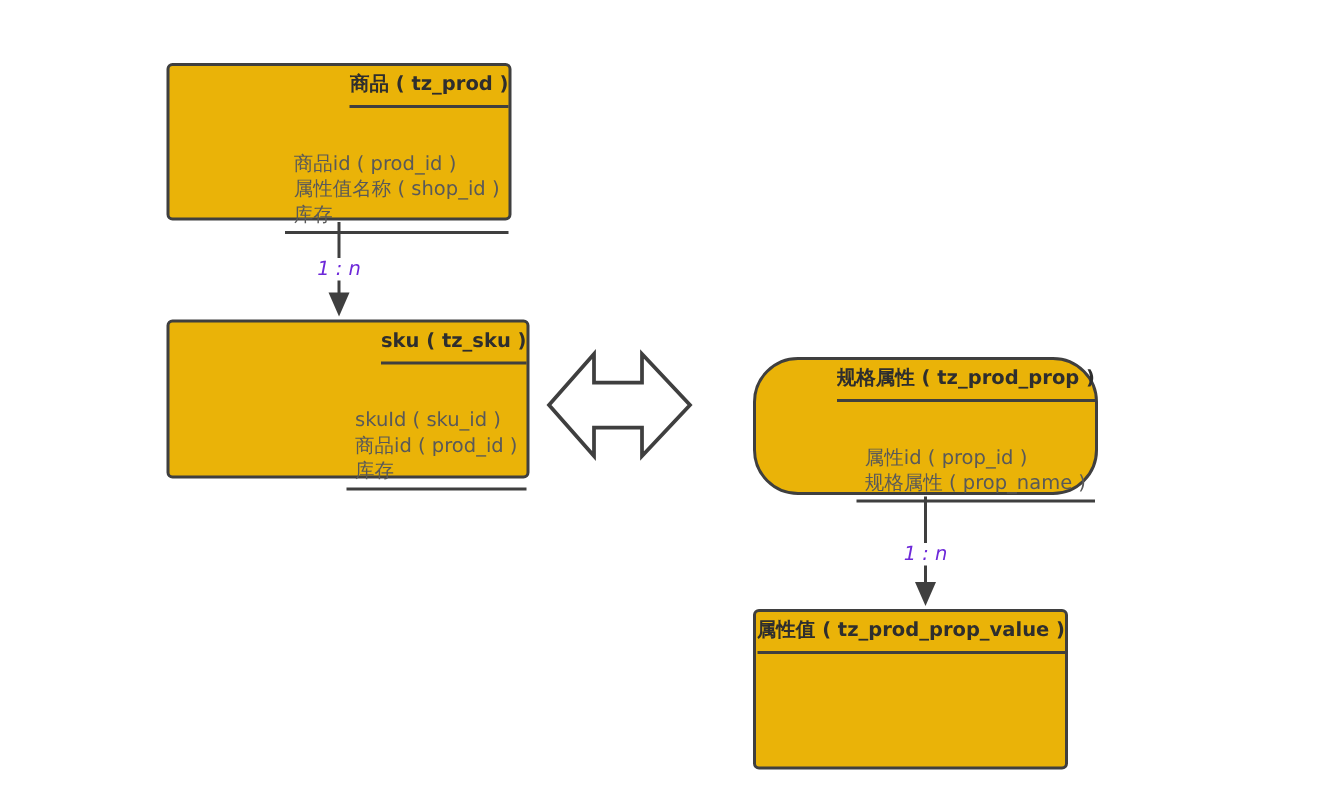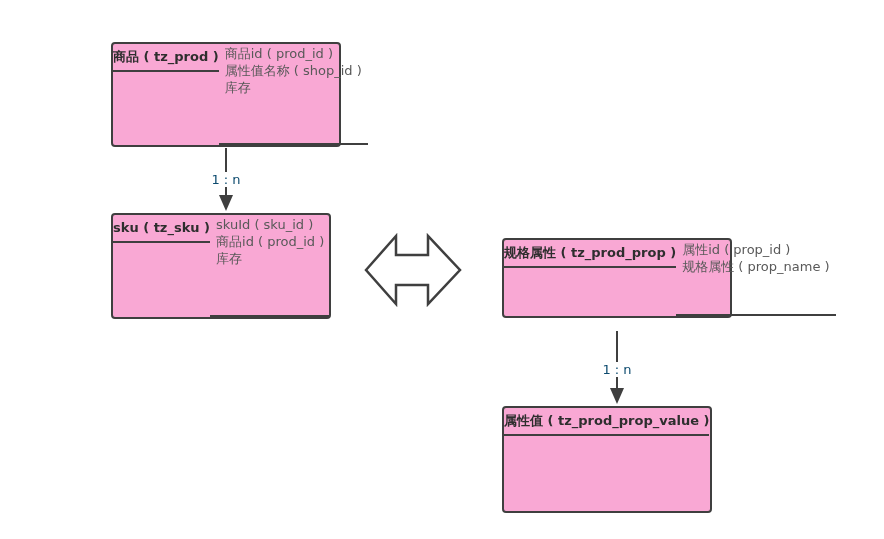--- a/index.html
+++ b/index.html
@@ -9,65 +9,68 @@
     height: 539px;
     background: #ffffff;
     overflow: hidden;
     font-family: "DejaVu Sans", "Liberation Sans", sans-serif;
   }
   svg.overlay { position: absolute; left: 0; top: 0; }
 
   .etable {
     position: absolute;
     display: flex;
-    flex-direction: row;
+    flex-direction: column;
     box-sizing: border-box;
-    background: #f9a8d4;
+    background: #eab308;
     border: 2px solid #3f3f3f;
     border-radius: 4px;
+    align-items: flex-end;
   }
   .etable .hdr {
     flex: 0 0 auto;
     height: 26px;
     line-height: 26px;
     text-align: center;
     font-size: 13px;
     font-weight: bold;
     color: #2e2e2e;
     border-bottom: 2px solid #3f3f3f;
     white-space: nowrap;
     overflow: hidden;
   }
   .etable .flds {
     flex: 0 0 auto;
     border-bottom: 2px solid #3f3f3f;
     padding: 1px 6px 2px 6px;
+    margin-top: 28px;
   }
   .etable .fld {
     font-size: 13px;
     line-height: 17px;
     color: #595959;
     white-space: nowrap;
   }
   .etable .empty { flex: 1 1 auto; }
 
   .conn-label {
     position: absolute;
     transform: translateX(-50%);
     background: #ffffff;
     padding: 0 3px;
     font-size: 13px;
     line-height: 15px;
-    color: #0c4a6e;
+    color: #6d28d9;
     white-space: nowrap;
+    font-style: italic;
   }
 
   #t-prod    { left: 111px; top: 42px;  width: 230px; height: 105px; }
-  #t-sku     { left: 111px; top: 213px; width: 220px; height: 106px; }
-  #t-prop    { left: 502px; top: 238px; width: 230px; height: 80px;  }
+  #t-sku     { left: 111px; top: 213px; width: 242px; height: 106px; }
+  #t-prop    { left: 502px; top: 238px; width: 230px; height: 92px; border-radius: 30px;  }
   #t-propval { left: 502px; top: 406px; width: 210px; height: 107px; }
 
   #lbl-conn-1 { left: 226px; top: 172px; }
   #lbl-conn-2 { left: 617px; top: 362px; }
 </style>
 </head>
 <body>
 
 <div class="canvas">
 

